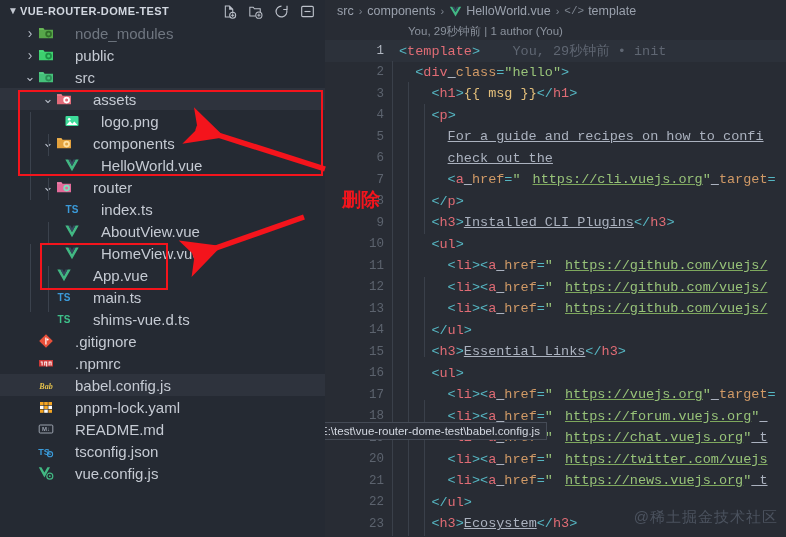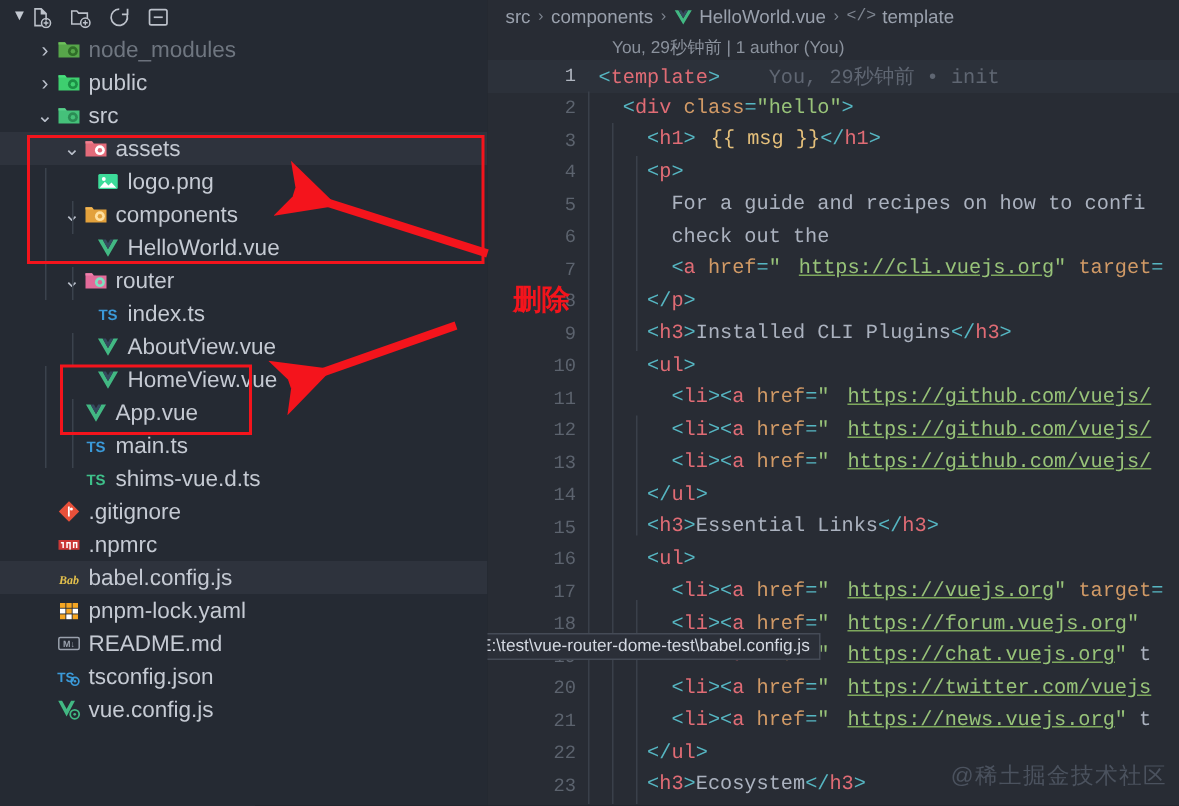--- a/index.html
+++ b/index.html
@@ -31,21 +31,21 @@
   .side-actions{ display:flex; gap:11px; align-items:center; padding-right:4px;}
   .side-actions .ic{ width:15px; height:15px; display:block; opacity:.95; }
 
   .tree{ position:relative; }
   .row{
     height:22px; display:flex; align-items:center; position:relative;
     white-space:nowrap; padding-right:4px;
   }
   .row.selected{ background:#2e333d; }
   .row .tw{ width:16px; text-align:center; color:#b9bfca; font-size:9px; flex:0 0 16px;}
-  .row .ic{ width:16px; height:16px; flex:0 0 16px; margin-right:5px; display:block;}
+  .row .ic{ width:16px; height:16px; flex:0 0 16px; margin-right:21px; display:block;}
   .row .lbl{ font-size:15px; color:#c5cad3; }
   .row.dim .lbl{ color:#6f7680; }
   .guide{
     position:absolute; width:1px; background:#3b424d; top:0; bottom:0;
   }
   .ind1{ padding-left:22px; }
   .ind2{ padding-left:40px; }
   .ind3{ padding-left:48px; }
 
   
@@ -82,22 +82,22 @@
   }
   .cline.active .gutter{ color:#b0b6c0; }
   .ctext{ padding-left:6px; position:relative; }
   .indguide{ position:absolute; top:0; bottom:0; width:1px; background:#3a404a; }
 
   
   .t-tag{ color:#e06c75; }
   .t-brk{ color:#56b6c2; }
   .t-attr{ color:#d19a66; }
   .t-str{ color:#98c379; }
-  .t-txt{ color:#abb2bf; }
-  .t-mus{ color:#e5c07b;margin-left:10px; }
+  .t-txt{ color:#abb2bf;text-decoration:underline; }
+  .t-mus{ color:#e5c07b; }
   .t-link{ color:#98c379; text-decoration:underline; text-decoration-color:#7ea85d;padding-left:12px;}
   .t-ghost{ color:#5f6672; }
 
   .tooltip{
     position:absolute; background:#2b2f38; border:1px solid #454b56;
     color:#d4d9e2; font-size:11.5px; padding:2px 6px;
     font-family:"Liberation Sans", sans-serif; white-space:nowrap;
   }
   .watermark{
     position:absolute; color:#4b525e; font-size:15px; letter-spacing:1px;
@@ -110,20 +110,21 @@
 </style>
 </head>
 <body>
 
 <div id="app">
 
   <div id="sidebar">
 
     <div class="side-header">
       <span class="caret">▼</span>
+      <span class="side-title">VUE-ROUTER-DOME-TEST</span>
       <span class="side-actions">
         <span class="ic">
           <svg viewBox="0 0 16 16" width="15" height="15">
               <path d="M3 1.5h5.2L12 5.2V10H10.9V6H7.6V2.6H4.1v10.8h4.3v1.1H3z" fill="#c5cad3"></path>
               <circle cx="11.4" cy="12.1" r="3.2" fill="none" stroke="#c5cad3" stroke-width="1.1"></circle>
               <path d="M11.4 10.4v3.4M9.7 12.1h3.4" stroke="#c5cad3" stroke-width="1"></path>
             </svg>
         </span>
         <span class="ic">
           <svg viewBox="0 0 16 16" width="15" height="15">

